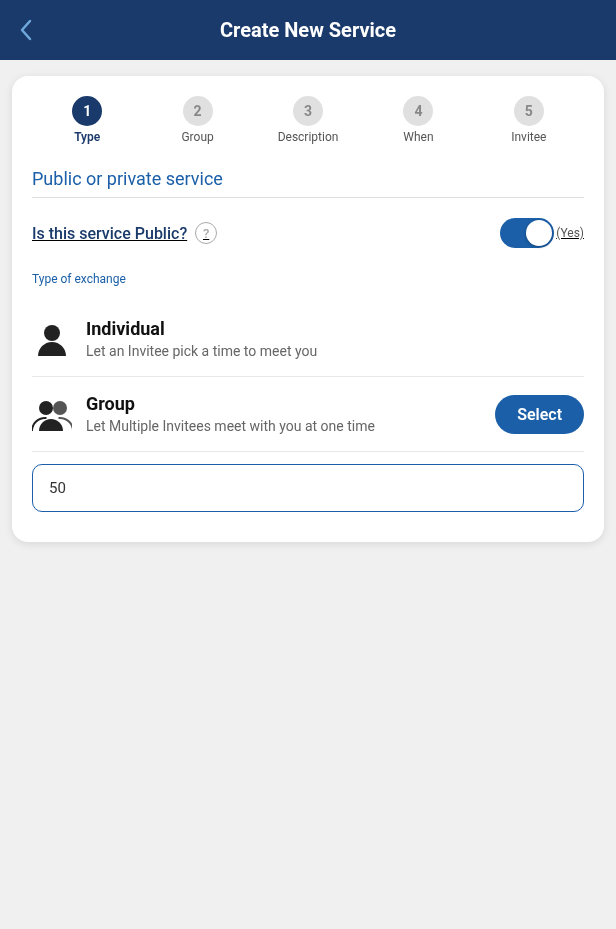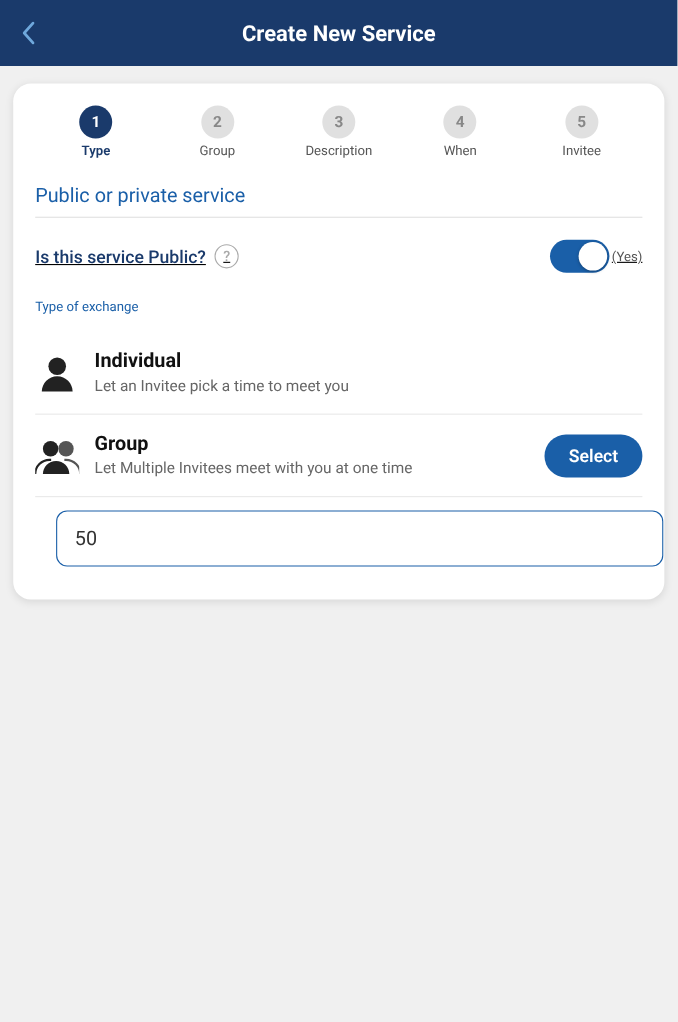--- a/index.html
+++ b/index.html
@@ -229,25 +229,24 @@
       cursor: pointer;
       align-self: center;
     }
 
     
     .input-field {
       width: 100%;
       border: 1.5px solid #1a5fa8;
       border-radius: 10px;
       padding: 14px 16px;
-      font-size: 18px;
+      font-size: 15px;
       color: #333;
       margin-top: 12px;
       outline: none;
-      margin-left: 19px;
     }
   </style>
 </head>
 <body>
 
 <div class="header">
   <span class="header-back">
     <svg width="12" height="22" viewBox="0 0 12 22" fill="none">
       <path d="M10 2L2 11L10 20" stroke="#6fa8dc" stroke-width="2.5" stroke-linecap="round" stroke-linejoin="round"></path>
     </svg>

